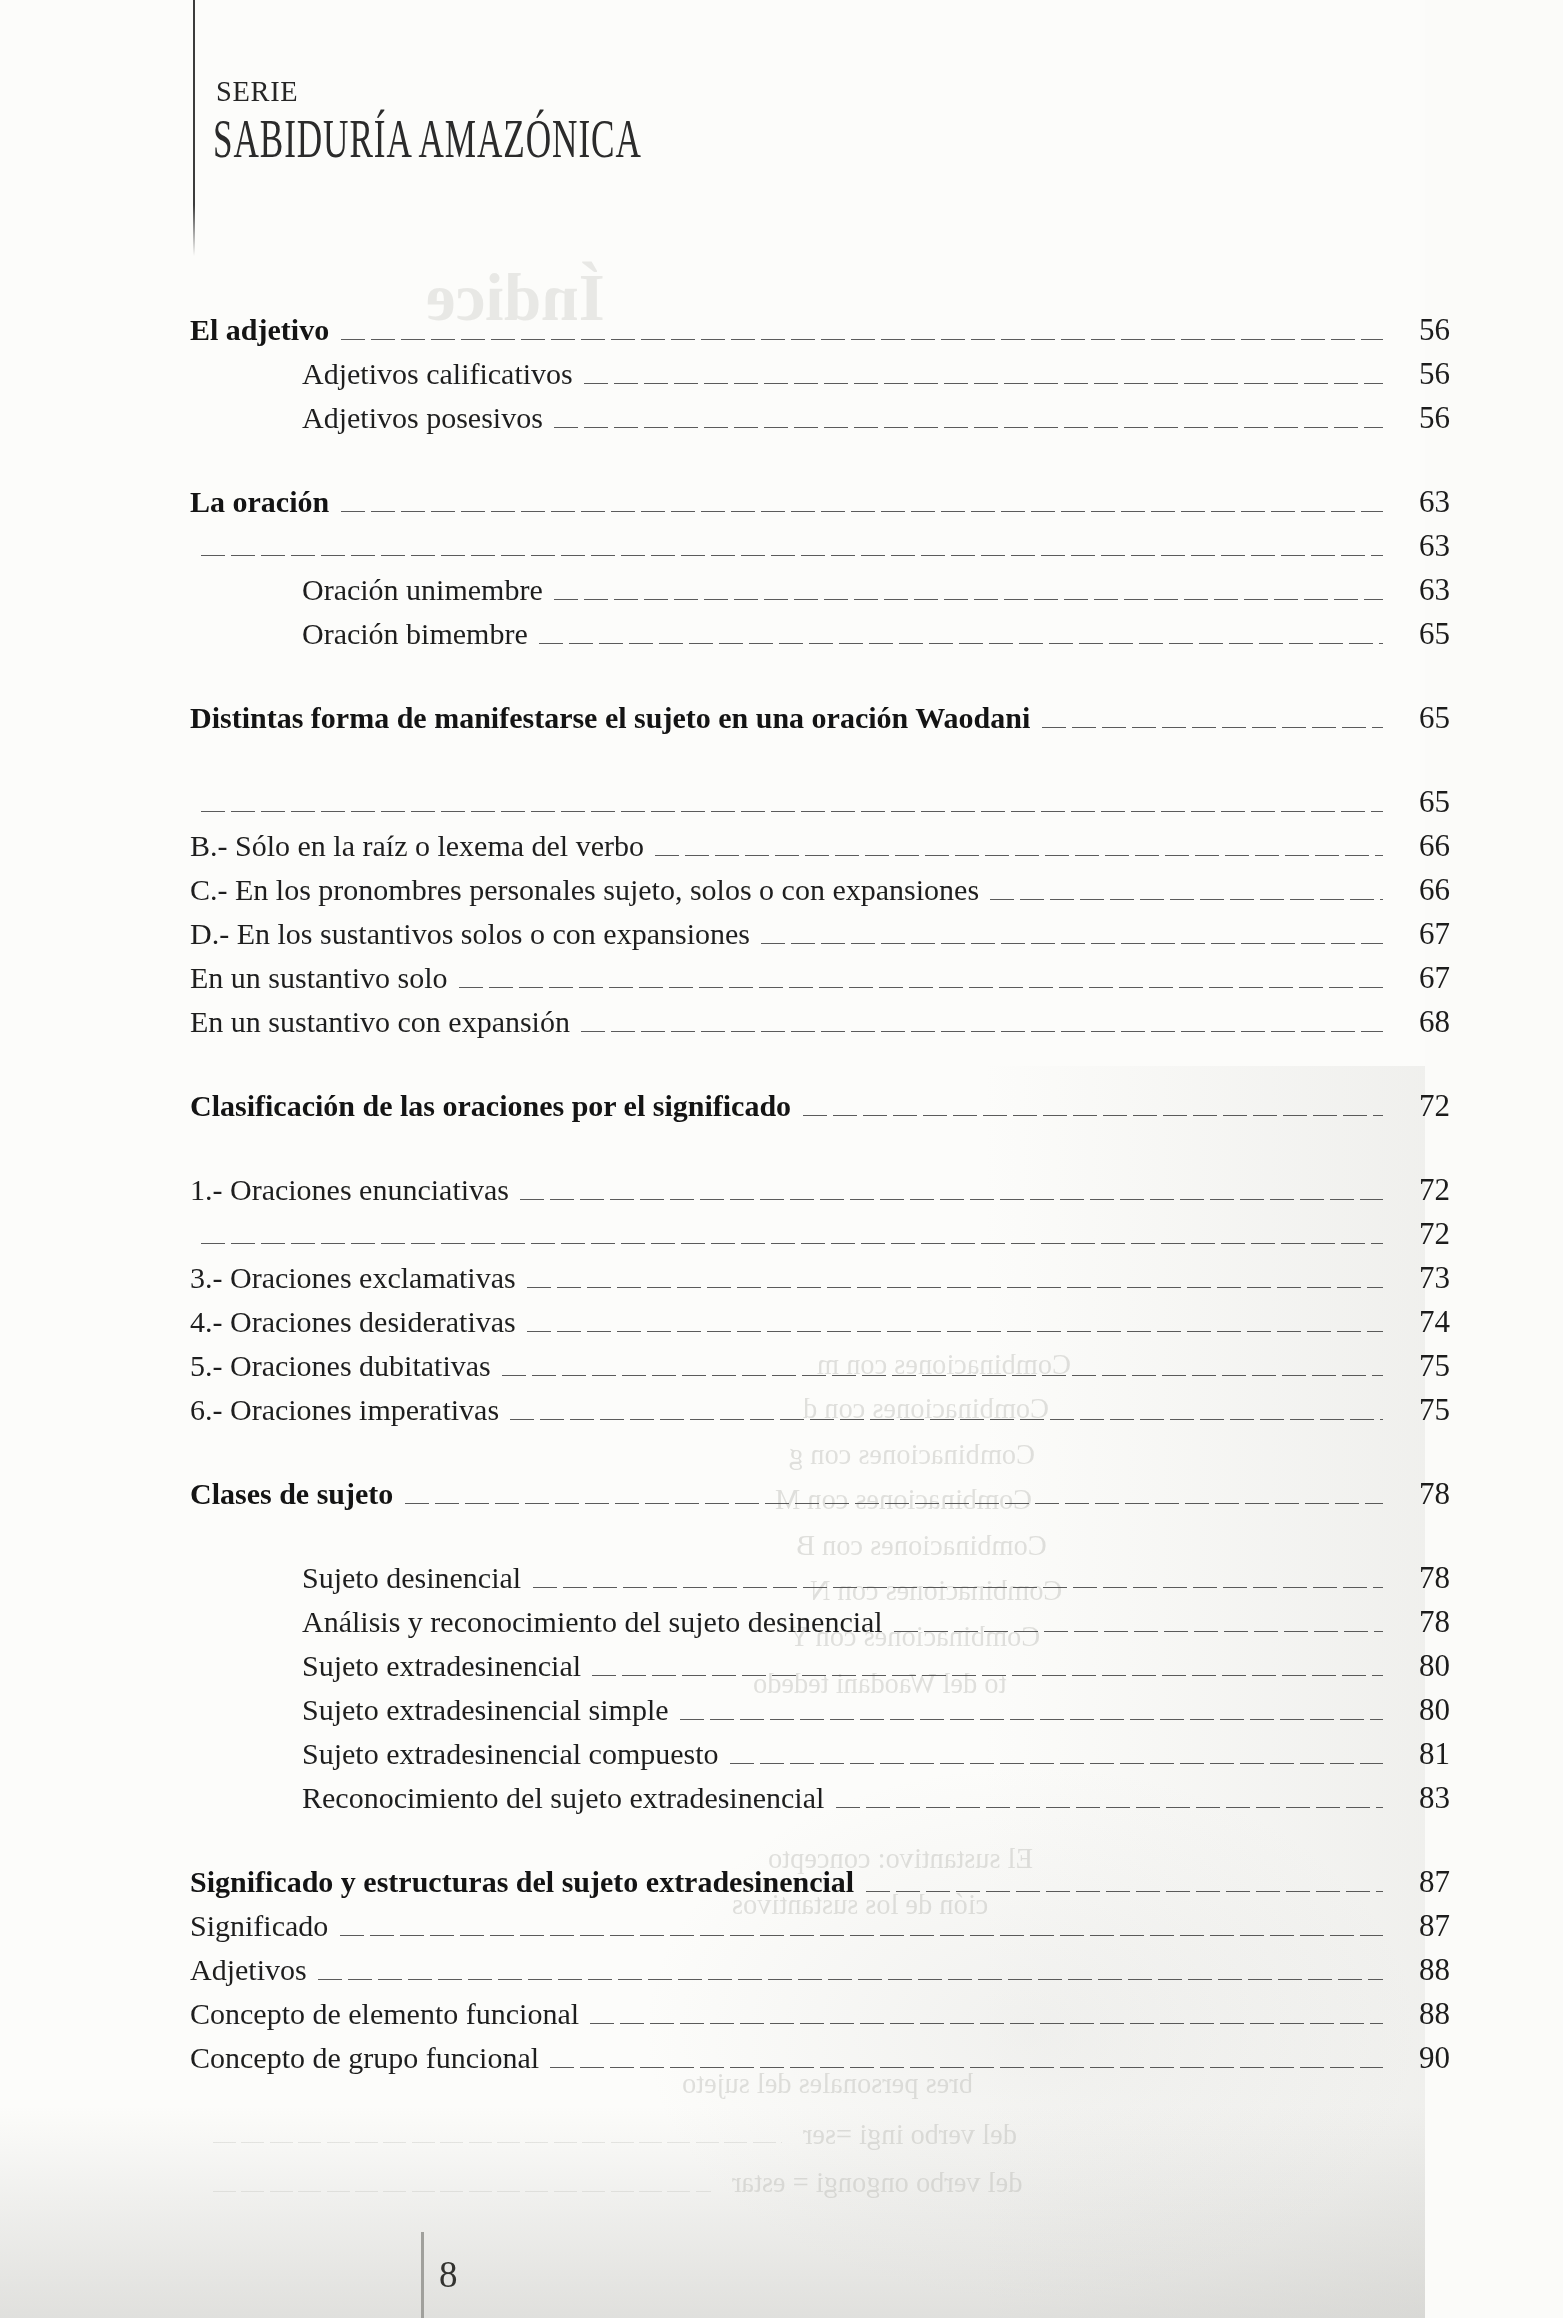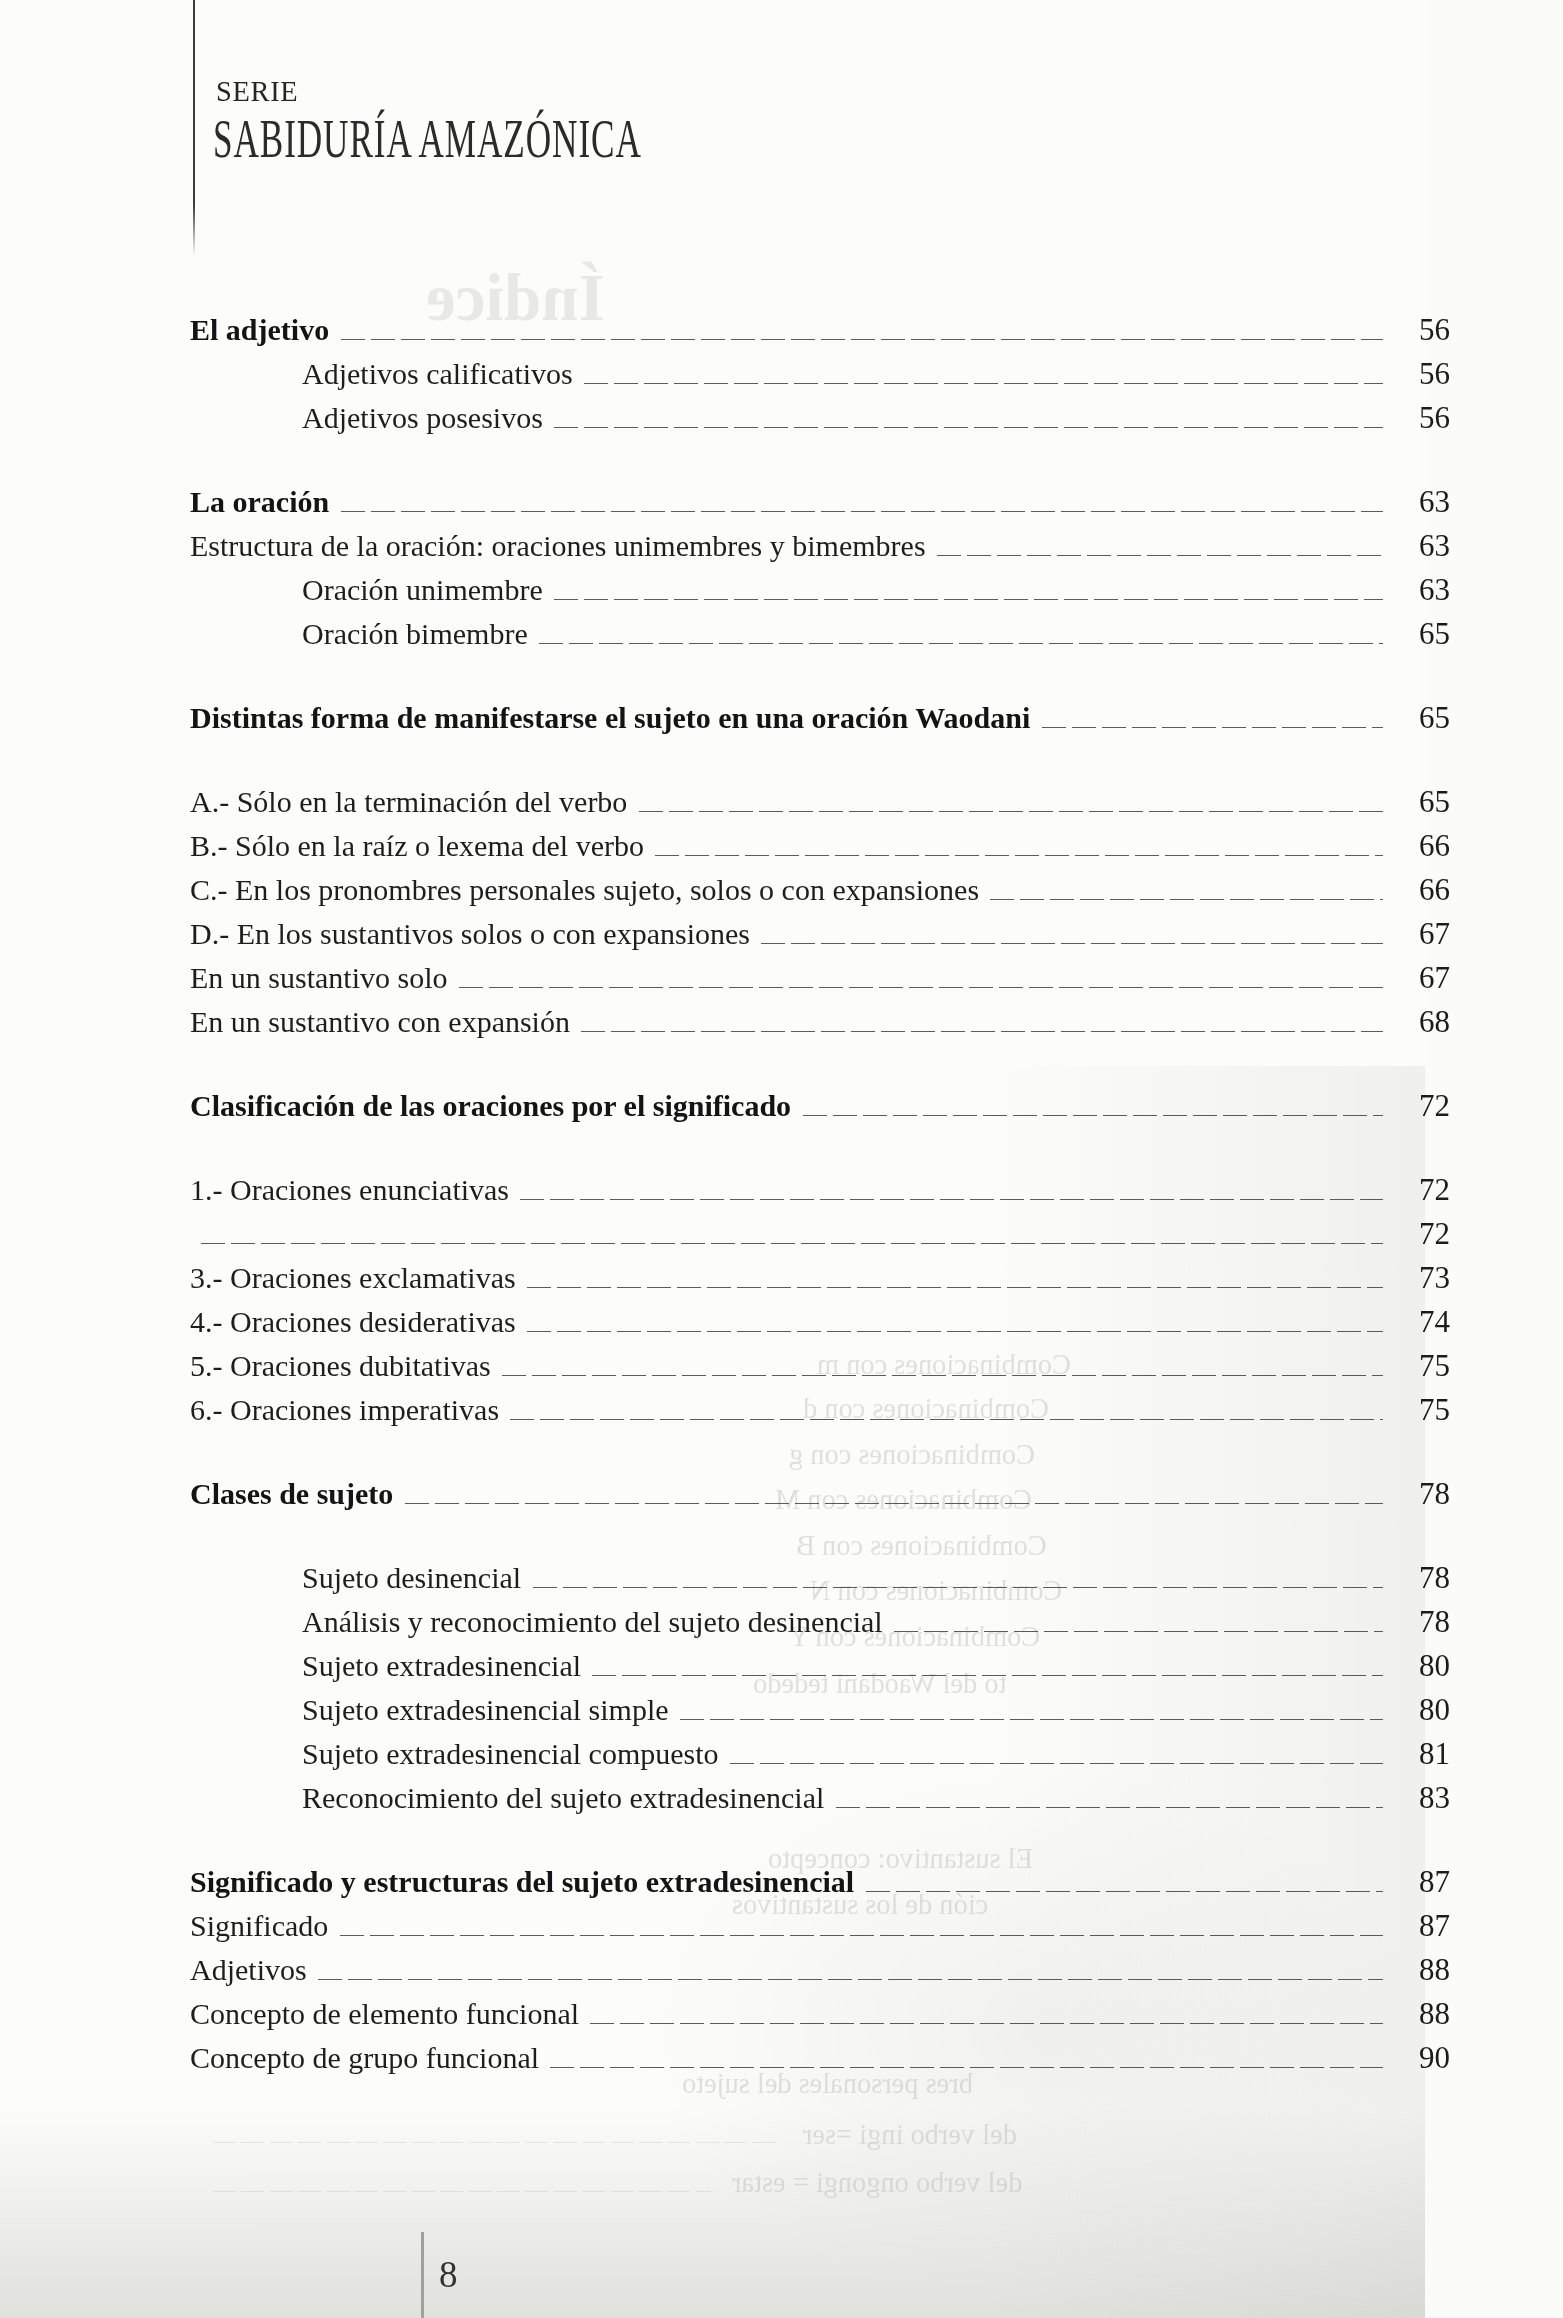--- a/index.html
+++ b/index.html
@@ -180,21 +180,20 @@
           <span class="pagenum">56</span>
         </div>
       </div>
       <div class="toc-group">
         <div class="row bold">
           <span class="label">La oración</span>
           <span class="leader"></span>
           <span class="pagenum">63</span>
         </div>
         <div class="row">
-          <span class="label">Estructura de la oración: oraciones unimembres y bimembres</span>
           <span class="leader"></span>
           <span class="pagenum">63</span>
         </div>
         <div class="row indent">
           <span class="label">Oración unimembre</span>
           <span class="leader"></span>
           <span class="pagenum">63</span>
         </div>
         <div class="row indent">
           <span class="label">Oración bimembre</span>
@@ -204,21 +203,20 @@
       </div>
       <div class="toc-group">
         <div class="row bold">
           <span class="label">Distintas forma de manifestarse el sujeto en una oración Waodani</span>
           <span class="leader"></span>
           <span class="pagenum">65</span>
         </div>
       </div>
       <div class="toc-group">
         <div class="row">
-          <span class="label">A.- Sólo en la terminación del verbo</span>
           <span class="leader"></span>
           <span class="pagenum">65</span>
         </div>
         <div class="row">
           <span class="label">B.- Sólo en la raíz o lexema del verbo</span>
           <span class="leader"></span>
           <span class="pagenum">66</span>
         </div>
         <div class="row">
           <span class="label">C.- En los pronombres personales sujeto, solos o con expansiones</span>

